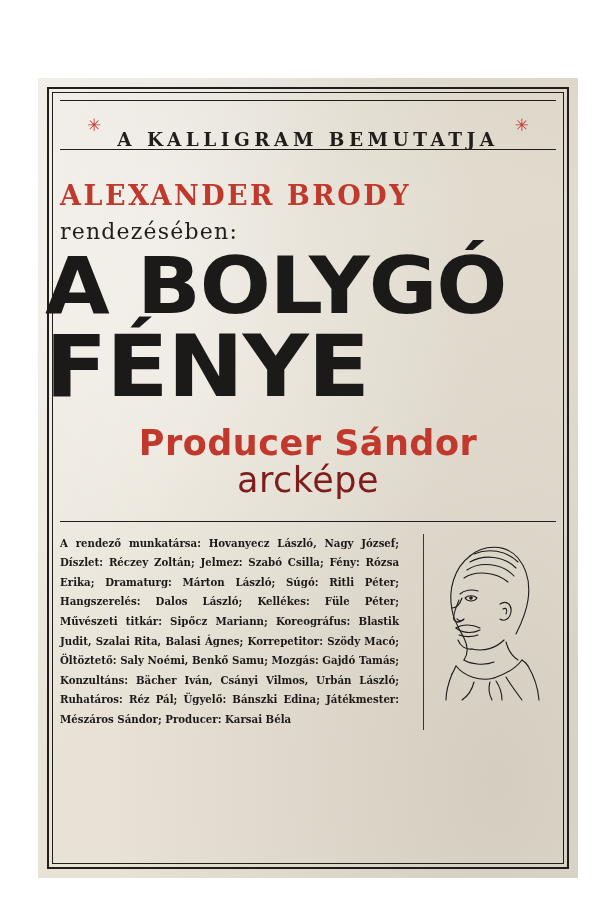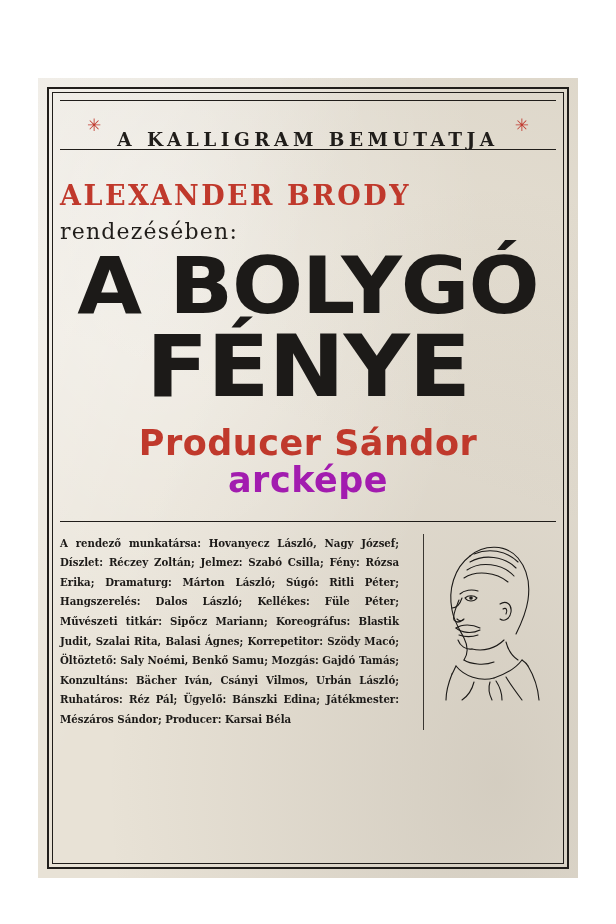--- a/index.html
+++ b/index.html
@@ -109,21 +109,20 @@
   .director-role {
     font-family: "DejaVu Serif", serif;
     font-size: 22px;
     letter-spacing: 1.2px;
     color: #201d1a;
     margin-top: 8px;
   }
 
   
   .title-wrap {
-    text-align: center;
     margin-top: 6px;
   }
   .title-line1 {
     font-family: "DejaVu Sans", sans-serif;
     font-weight: 700;
     font-size: 79px;
     line-height: 0.92;
     letter-spacing: -1px;
     color: #1c1a18;
     transform: scaleX(1.06);
@@ -147,24 +146,24 @@
   .subtitle-line1 {
     font-family: "DejaVu Sans", sans-serif;
     font-weight: 700;
     font-size: 35px;
     line-height: 1.05;
     color: #c0392c;
     letter-spacing: 0.5px;
   }
   .subtitle-line2 {
     font-family: "DejaVu Sans", sans-serif;
-    font-weight: 700;
+    font-weight: 400;
     font-size: 35px;
     line-height: 1.05;
-    color: #a21caf;
+    color: #7f1d1d;
     letter-spacing: 0.5px;
   }
 
   
   .credits-divider {
     border-top: 1px solid #201d1a;
     margin-top: 22px;
   }
   .credits-row {
     display: flex;

